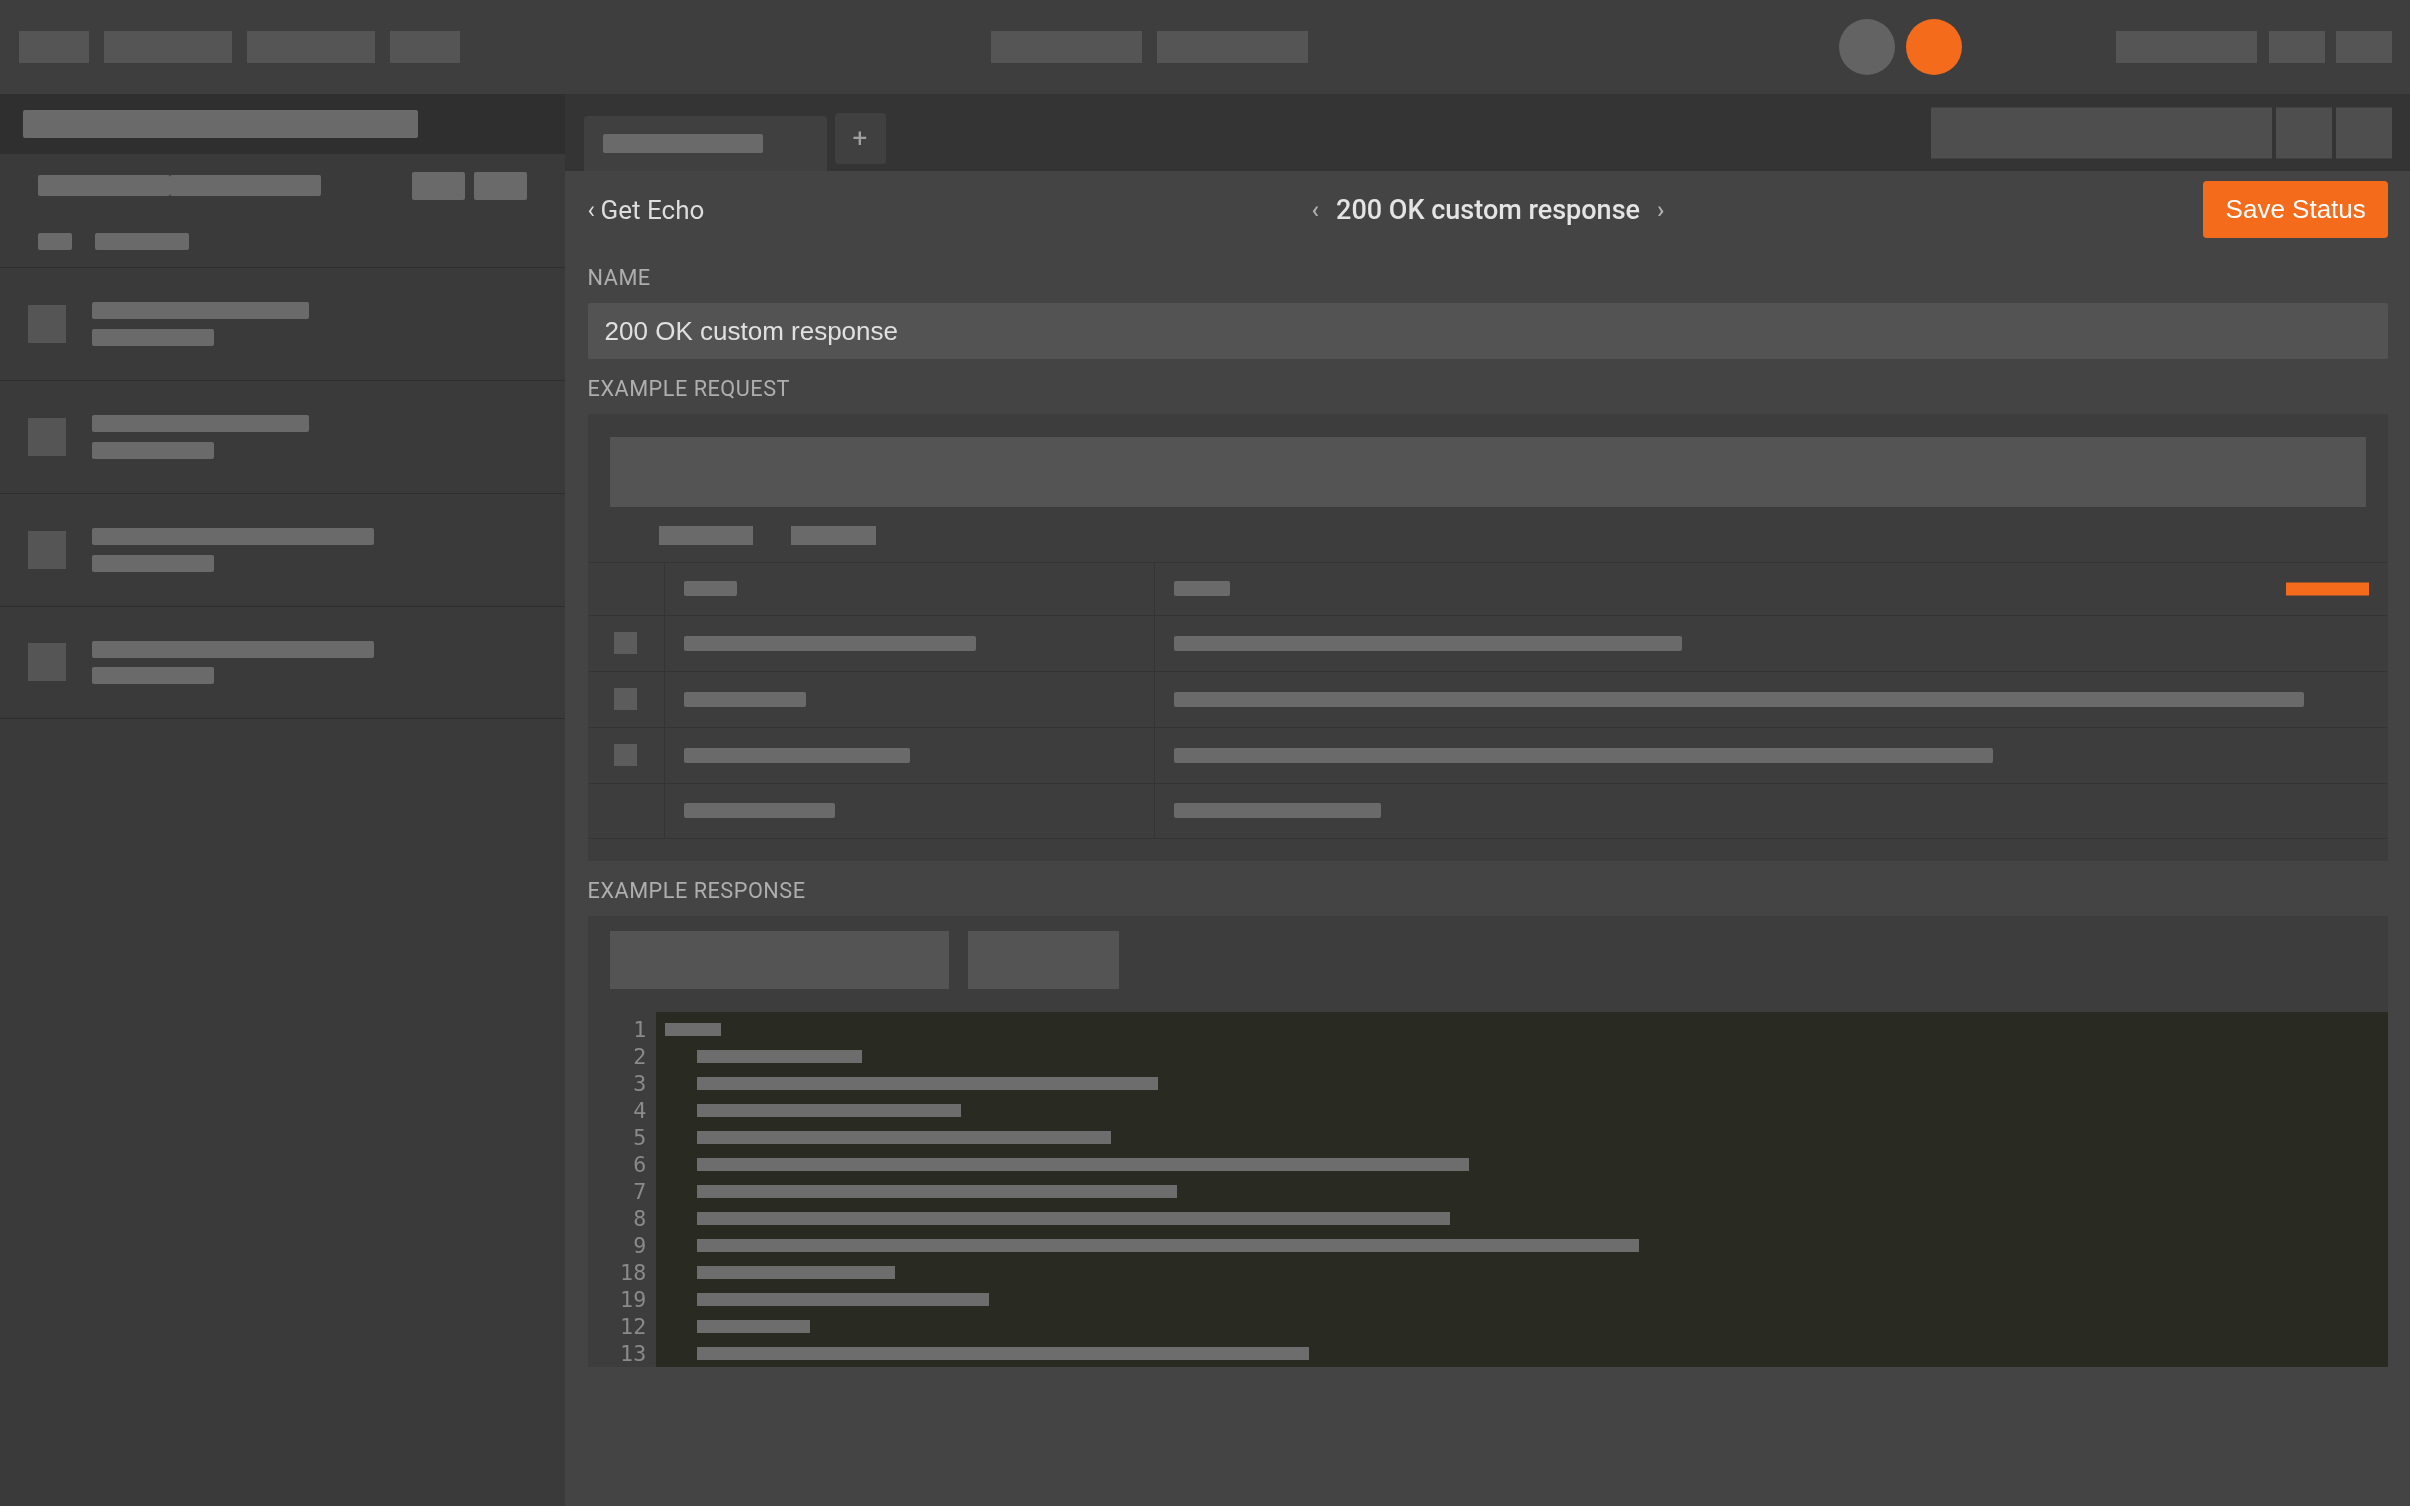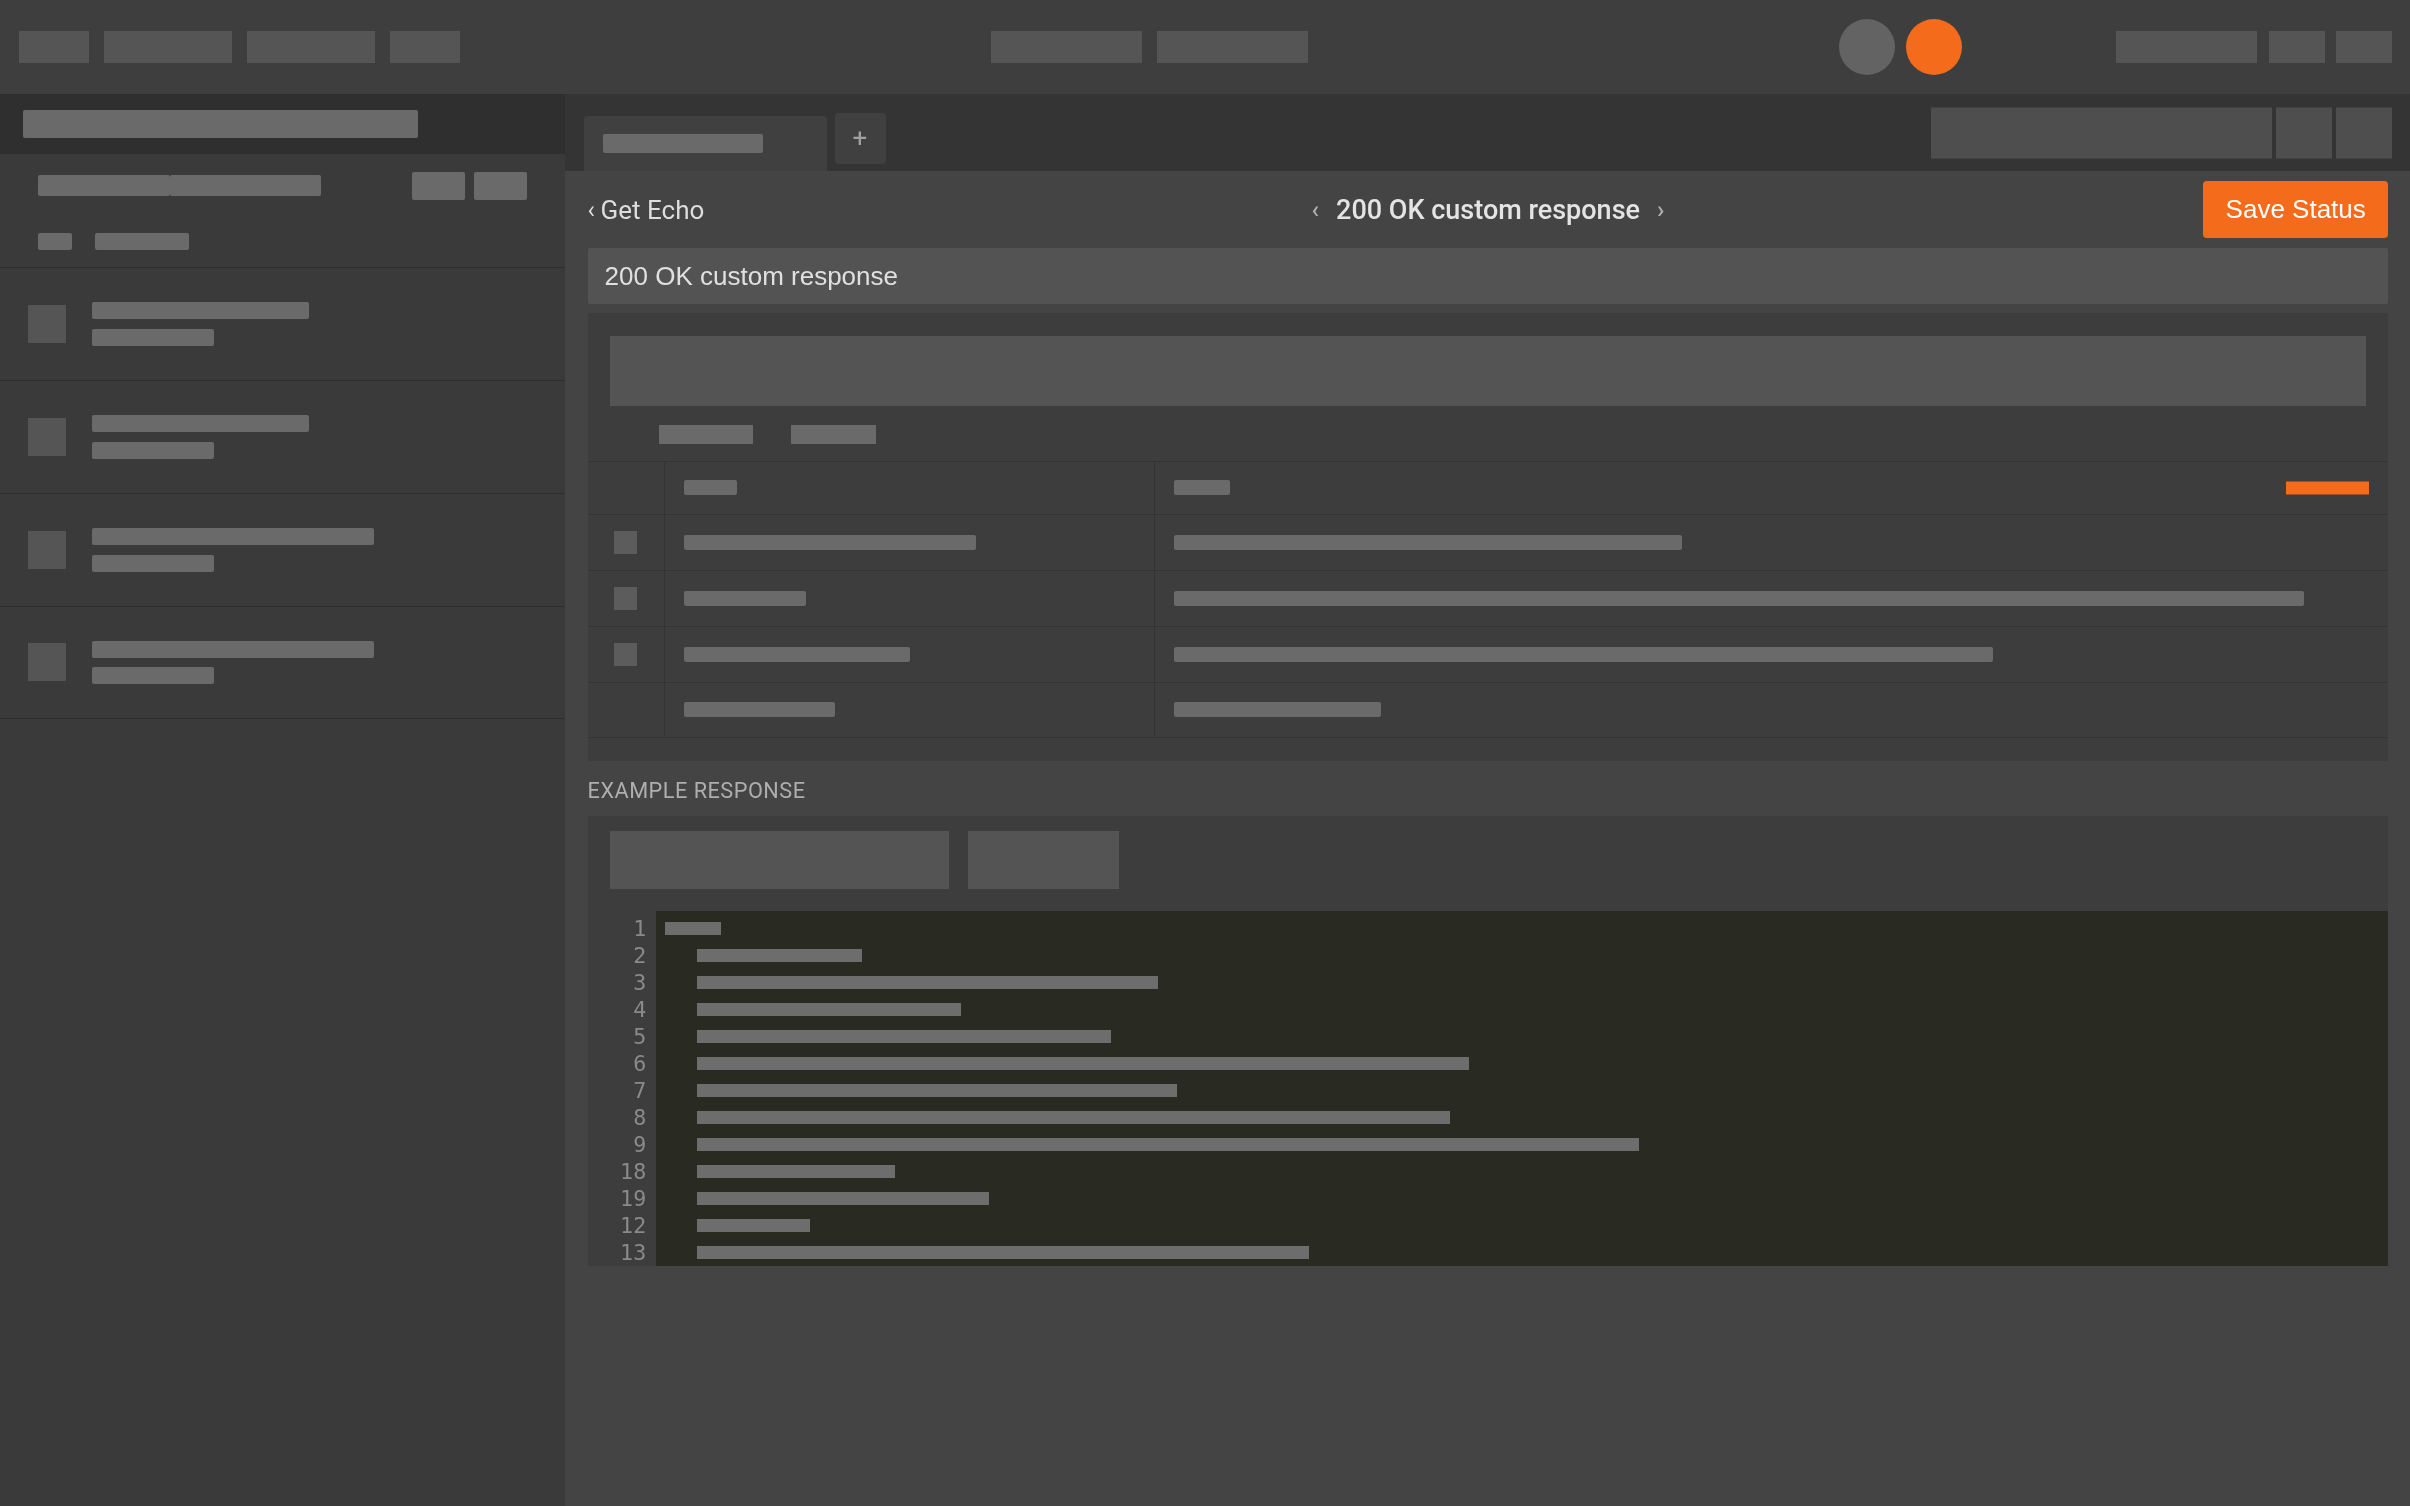--- a/index.html
+++ b/index.html
@@ -291,22 +291,24 @@
     </div>
     <div class="center-title">
       <span class="chev">‹</span>
       <span>200 OK custom response</span>
       <span class="chev">›</span>
     </div>
     <button class="save-btn">Save Status</button>
   </div>
 
   <div class="content">
+    <div class="section-label">NAME</div>
     <input class="name-input" value="200 OK custom response" style="">
 
+    <div class="section-label">EXAMPLE REQUEST</div>
     <div class="panel">
       <div class="url-bar"></div>
       <div class="req-tabs">
         <div class="ph" style="width:94px;margin-left:45px;"></div>
         <div class="ph" style="width:85px;"></div>
       </div>
       <div class="params-table">
         <div class="thead">
           <div class="cell-cb"></div>
           <div class="cell-key">

